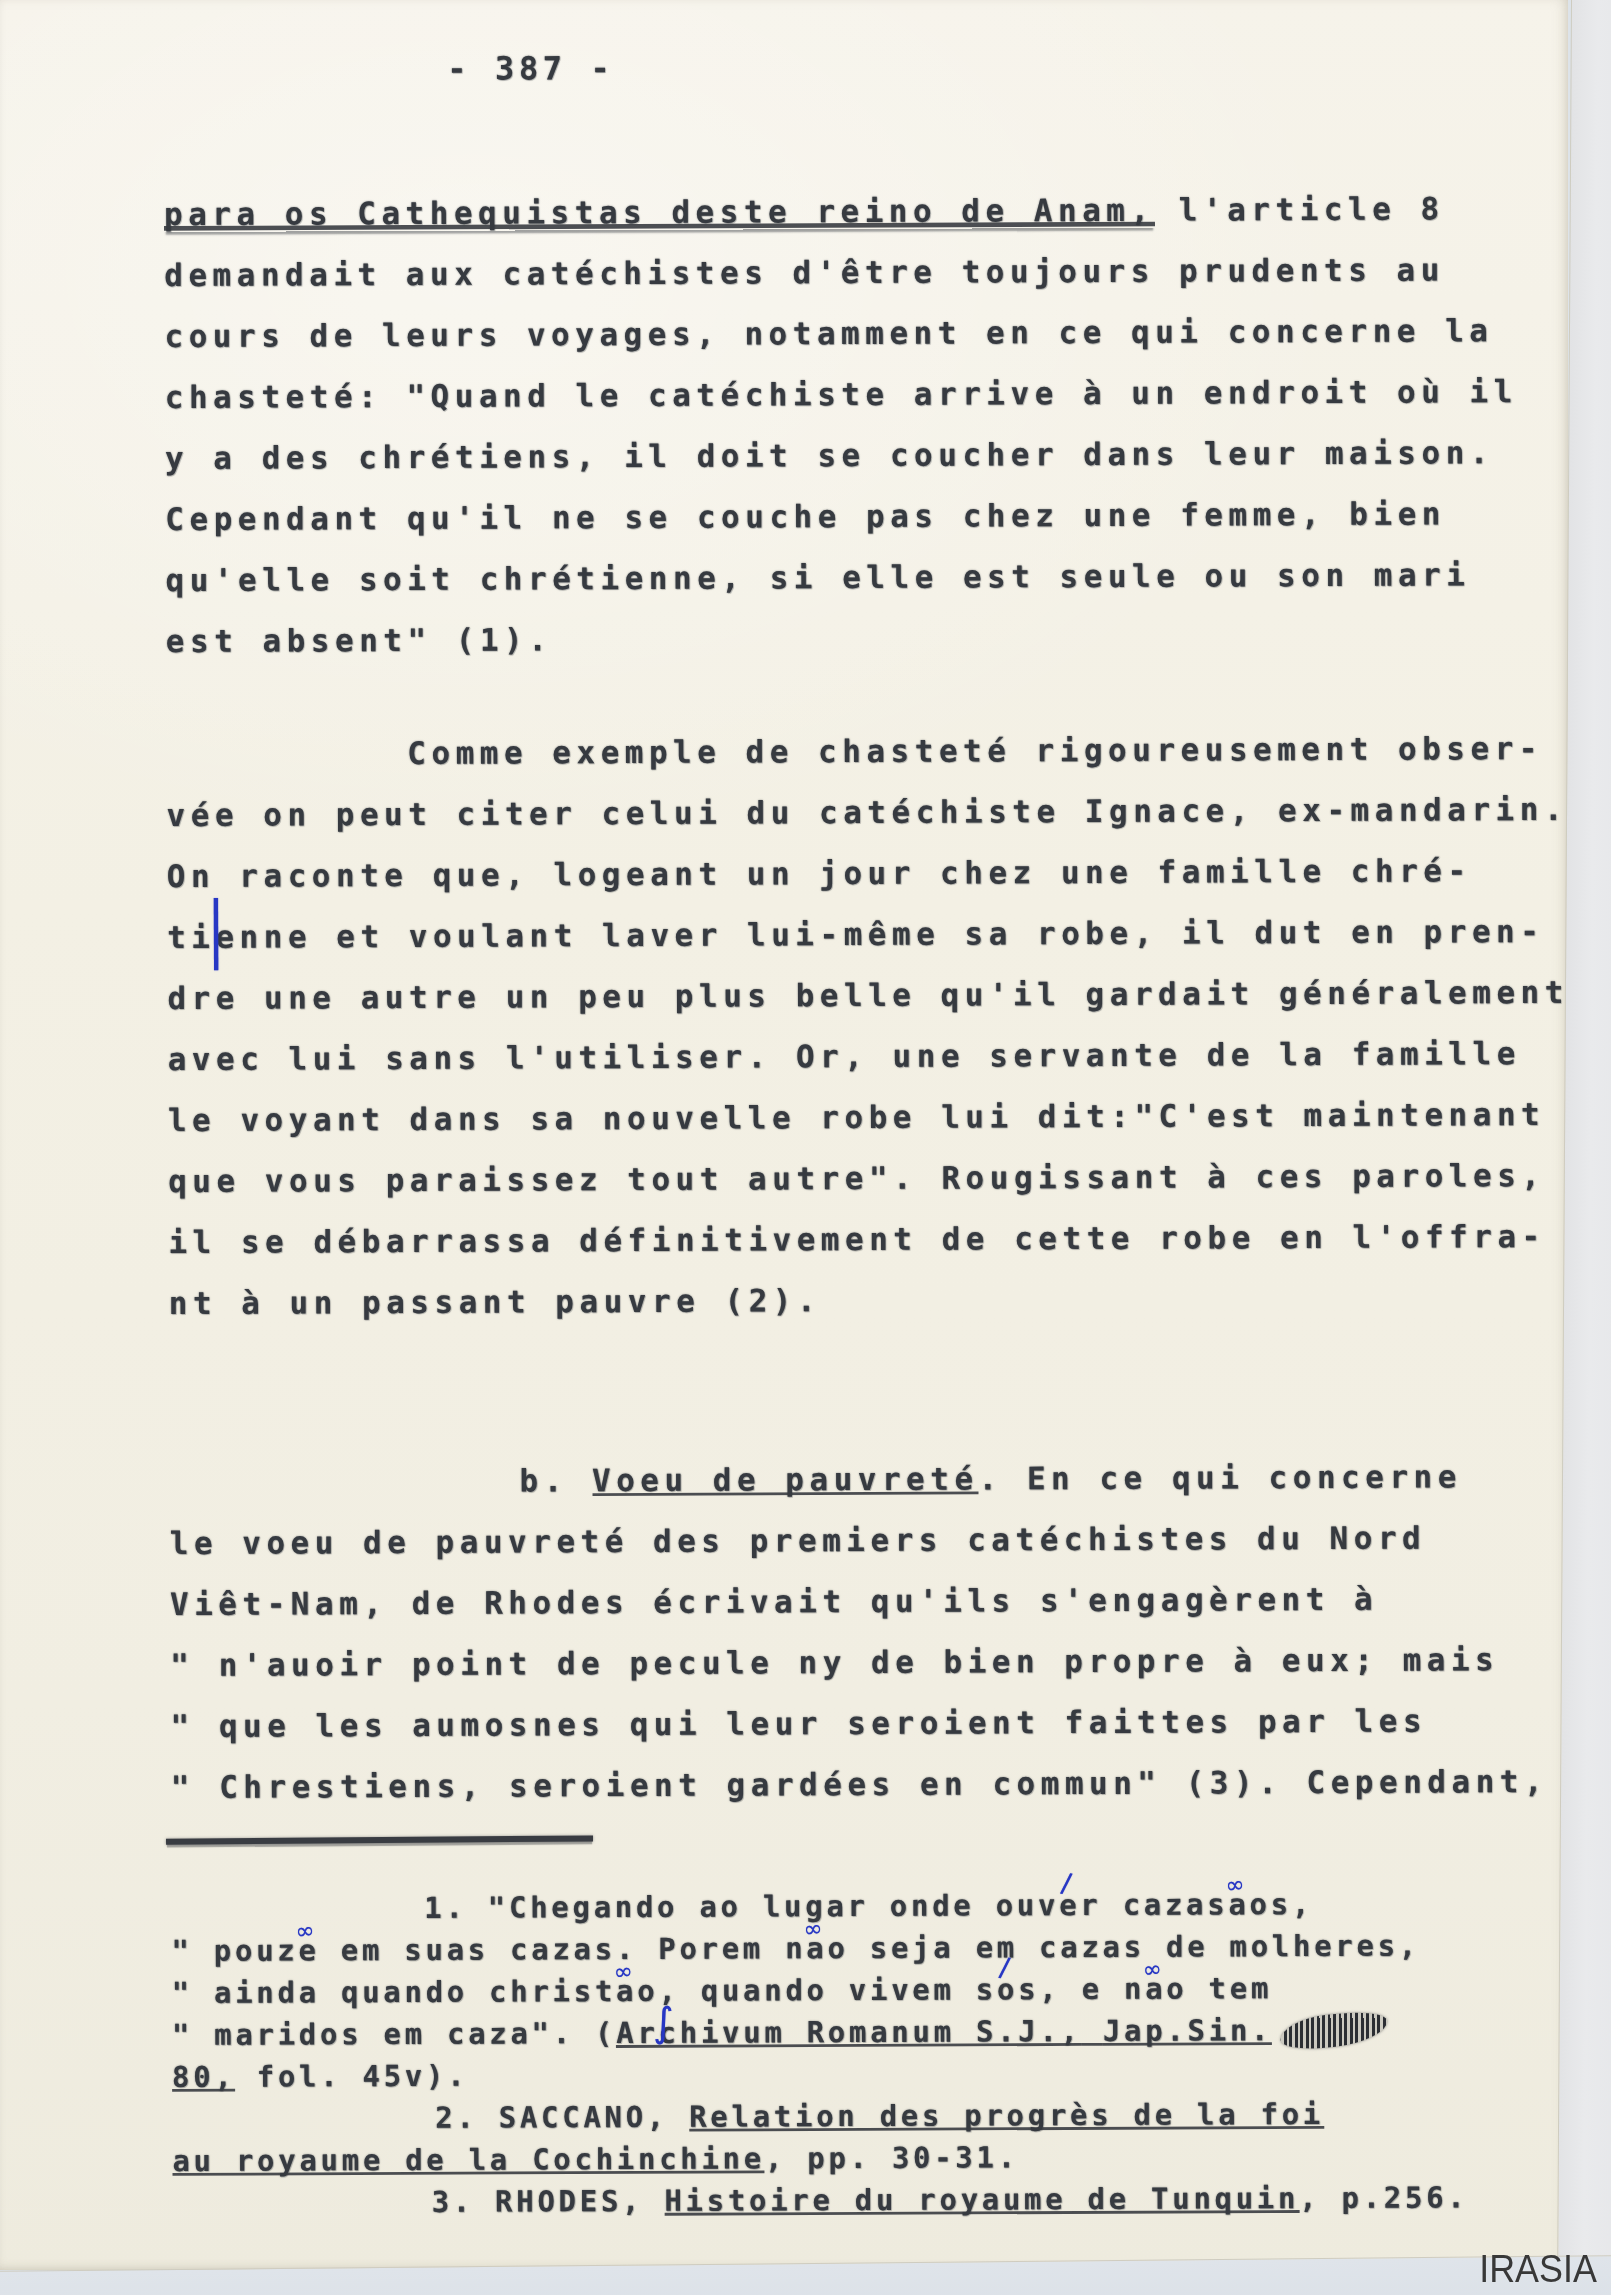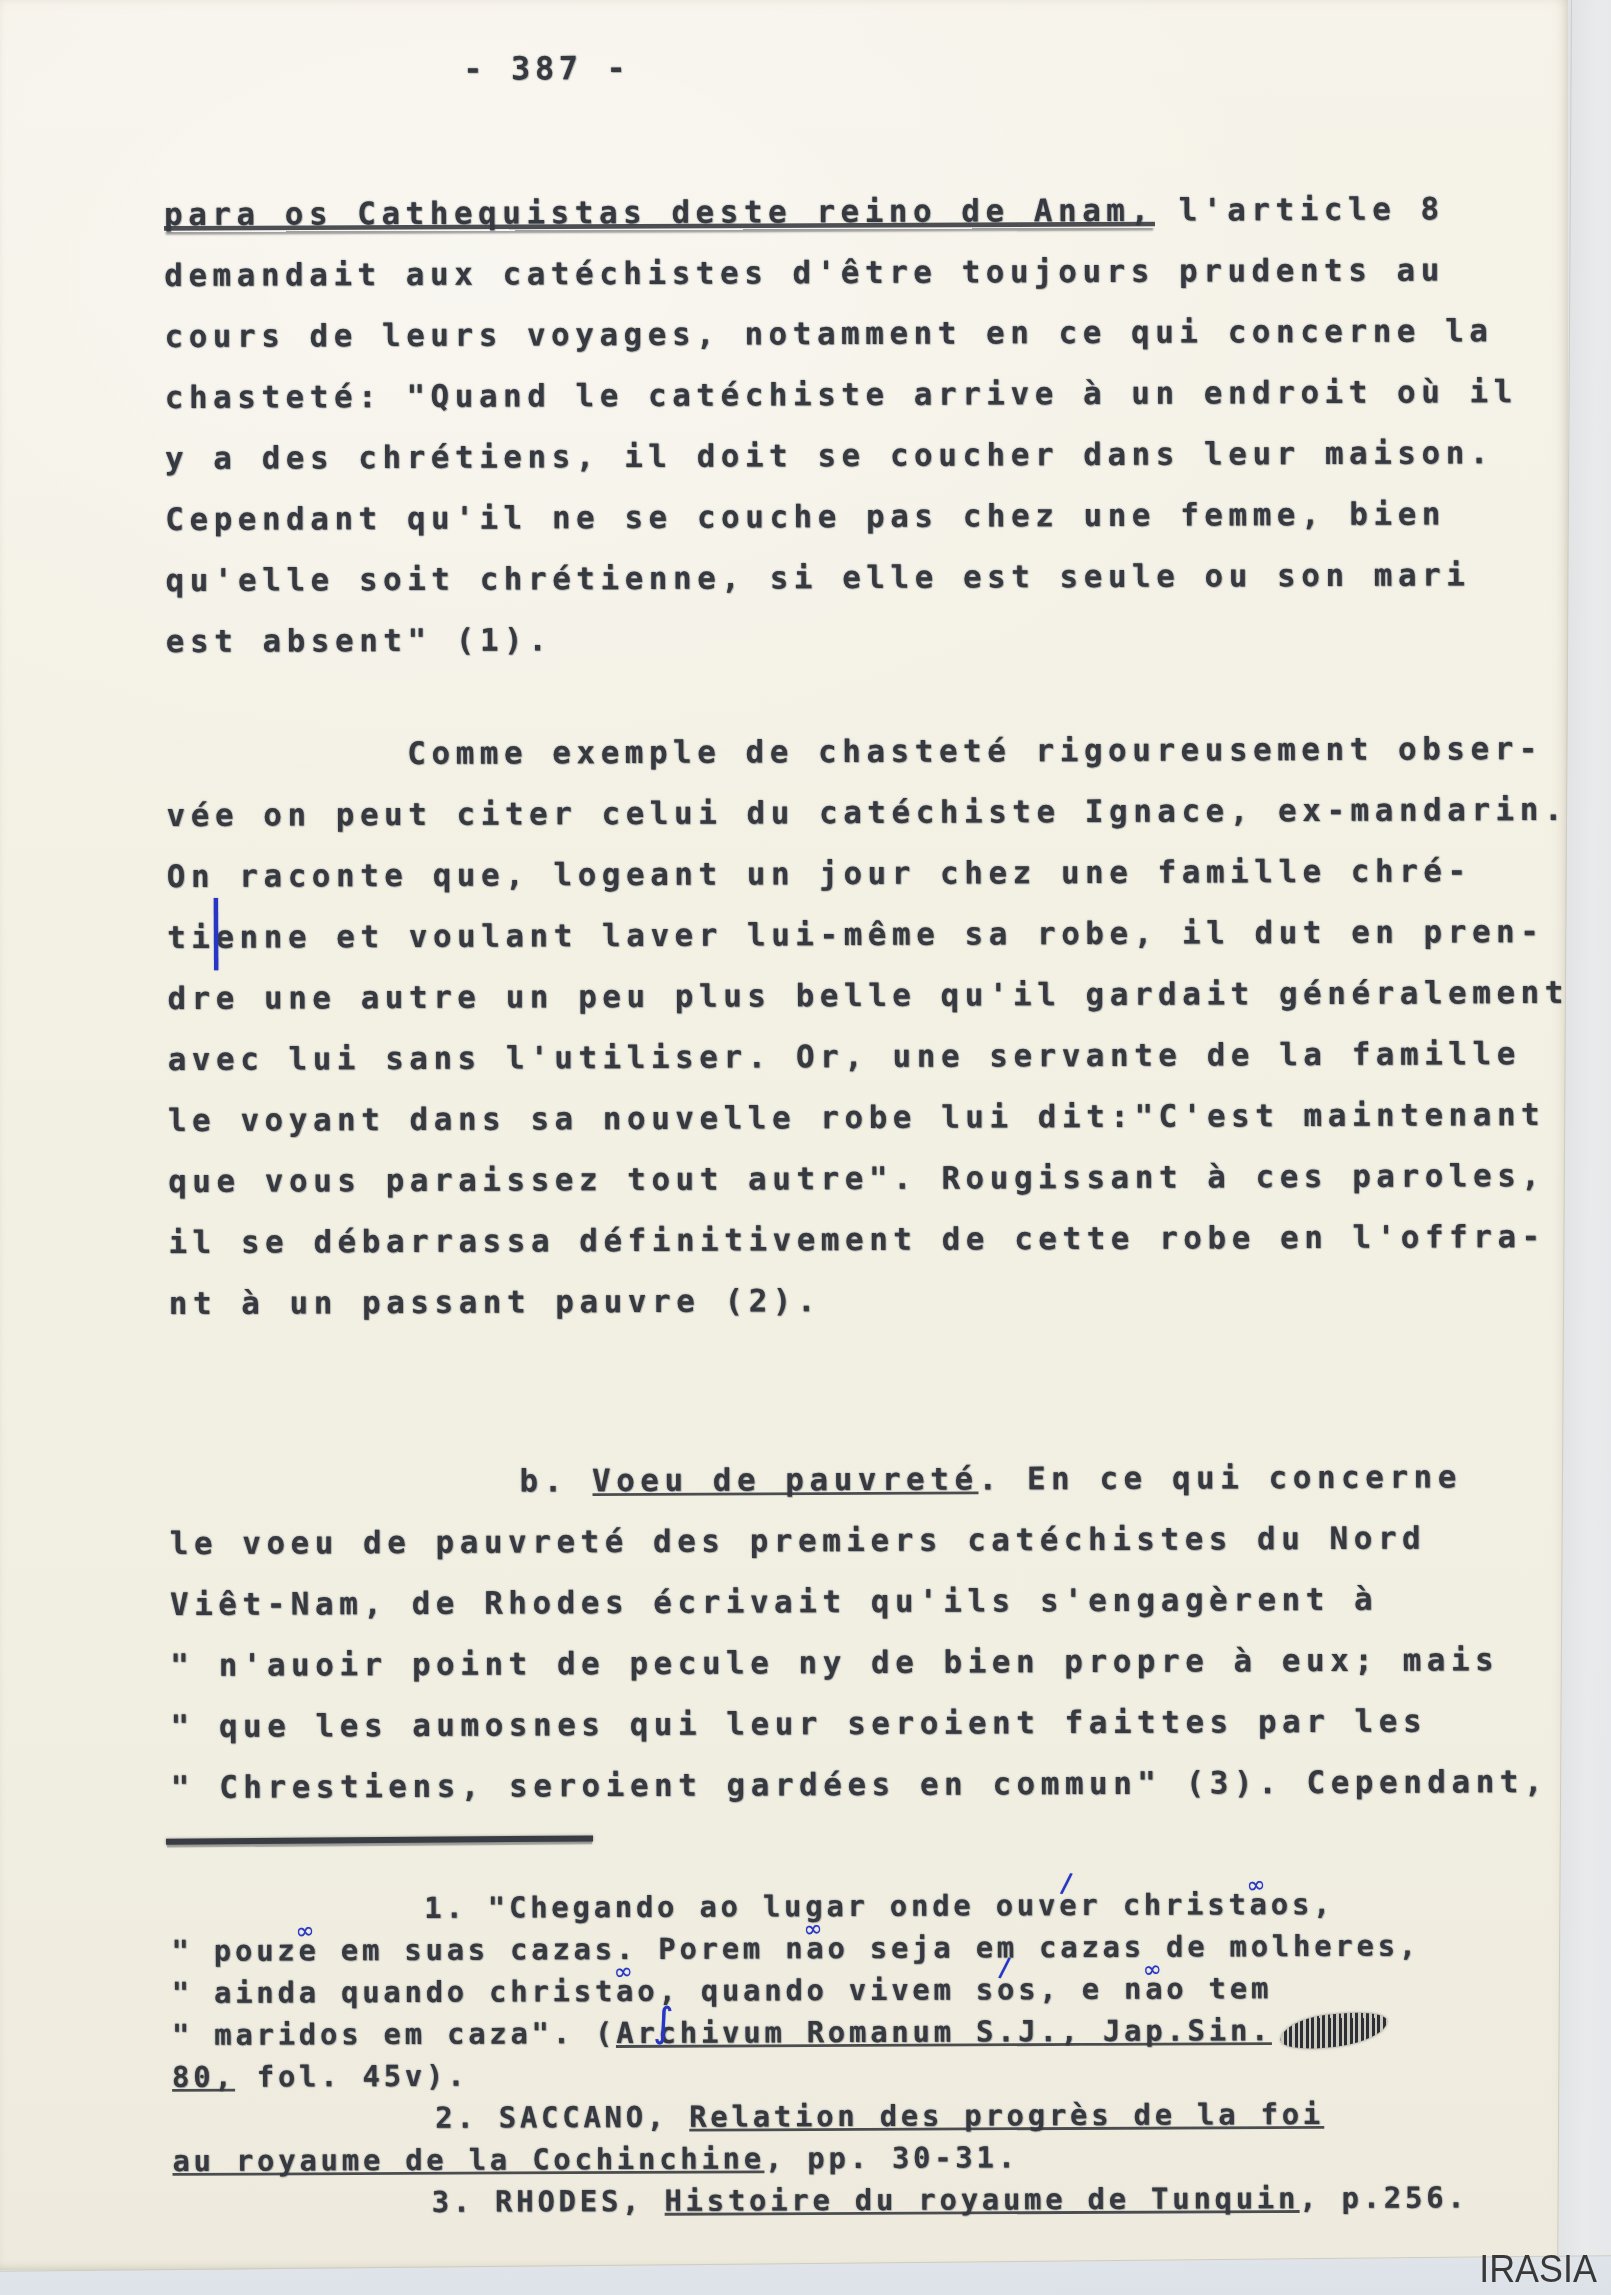--- a/index.html
+++ b/index.html
@@ -31,21 +31,21 @@
     position:absolute;left:0;top:0;width:1612px;height:2296px;
     transform:rotate(-.25deg);transform-origin:174px 1148px;
     color:#363a40;
   }
   .typed{
     font-weight:700;
     text-shadow:0 0 1.8px rgba(54,58,64,.65), 0.9px 0.9px 0 rgba(54,58,64,.22);
     white-space:nowrap;
   }
   .pagenum{
-    position:absolute;left:468px;top:51px;font-size:32px;letter-spacing:4.6px;
+    position:absolute;left:452px;top:51px;font-size:32px;letter-spacing:4.6px;
   }
   .para{position:absolute;left:168px;font-size:31px;letter-spacing:5.5px;line-height:61px;}
   .p1{top:184px;}
   .p2{top:724px;}
   .p3{top:1452px;}
   .fnblock{position:absolute;left:168px;top:1888px;font-size:29px;letter-spacing:3.7px;line-height:42px;}
   .tline{display:block;}
   .seg{display:inline;}
   .u{
     background-image:linear-gradient(rgba(52,55,61,.88),rgba(52,55,61,.88));
@@ -125,21 +125,21 @@
         <div class="tline"><span class="seg">le voeu de pauvreté des premiers catéchistes du Nord</span></div>
         <div class="tline"><span class="seg">Viêt-Nam, de Rhodes écrivait qu'ils s'engagèrent à</span></div>
         <div class="tline"><span class="seg">" n'auoir point de pecule ny de bien propre à eux; mais</span></div>
         <div class="tline"><span class="seg">" que les aumosnes qui leur seroient faittes par les</span></div>
         <div class="tline"><span class="seg">" Chrestiens, seroient gardées en commun" (3). Cependant,</span></div>
       </div>
 
     <div class="sep"></div>
 
     <div class="fnblock typed">
-        <div class="tline" style="padding-left: 253px;"><span class="seg">1. "Chegando ao lugar onde ouv</span><span class="seg mark mark-acute" data-mark-glyph="/">e</span><span class="seg">r christ</span><span class="seg mark mark-tilde" data-mark-glyph="∞">a</span><span class="seg">os,</span></div>
+        <div class="tline" style="padding-left: 253px;"><span class="seg">1. "Chegando ao lugar onde ouv</span><span class="seg mark mark-acute" data-mark-glyph="/">e</span><span class="seg">r cazas</span><span class="seg mark mark-tilde" data-mark-glyph="∞">a</span><span class="seg">os,</span></div>
         <div class="tline"><span class="seg">" pouz</span><span class="seg mark mark-tilde" data-mark-glyph="∞">e</span><span class="seg"> em suas cazas. Porem n</span><span class="seg mark mark-tilde" data-mark-glyph="∞">a</span><span class="seg">o seja em cazas de molheres,</span></div>
         <div class="tline"><span class="seg">" ainda quando christ</span><span class="seg mark mark-tilde" data-mark-glyph="∞">a</span><span class="seg">o</span><span class="seg mark mark-insert_s" data-mark-glyph="∫"></span><span class="seg">, quando vivem s</span><span class="seg mark mark-acute" data-mark-glyph="/">o</span><span class="seg">s, e n</span><span class="seg mark mark-tilde" data-mark-glyph="∞">a</span><span class="seg">o tem</span></div>
         <div class="tline"><span class="seg">" maridos em caza". (</span><span class="seg u">Archivum Romanum S.J.,</span><span class="seg u"> </span><span class="seg u">Jap.Sin.</span><span class="scribble"></span></div>
         <div class="tline"><span class="seg u">80,</span><span class="seg"> fol. 45v).</span></div>
         <div class="tline" style="padding-left: 263px;"><span class="seg">2. SACCANO, </span><span class="seg u">Relation des progrès de la foi</span></div>
         <div class="tline"><span class="seg u">au royaume de la Cochinchine</span><span class="seg">, pp. 30-31.</span></div>
         <div class="tline" style="padding-left: 259px;"><span class="seg">3. RHODES, </span><span class="seg u">Histoire du royaume de Tunquin</span><span class="seg">, p.256.</span></div>
       </div>
   </div>
 

